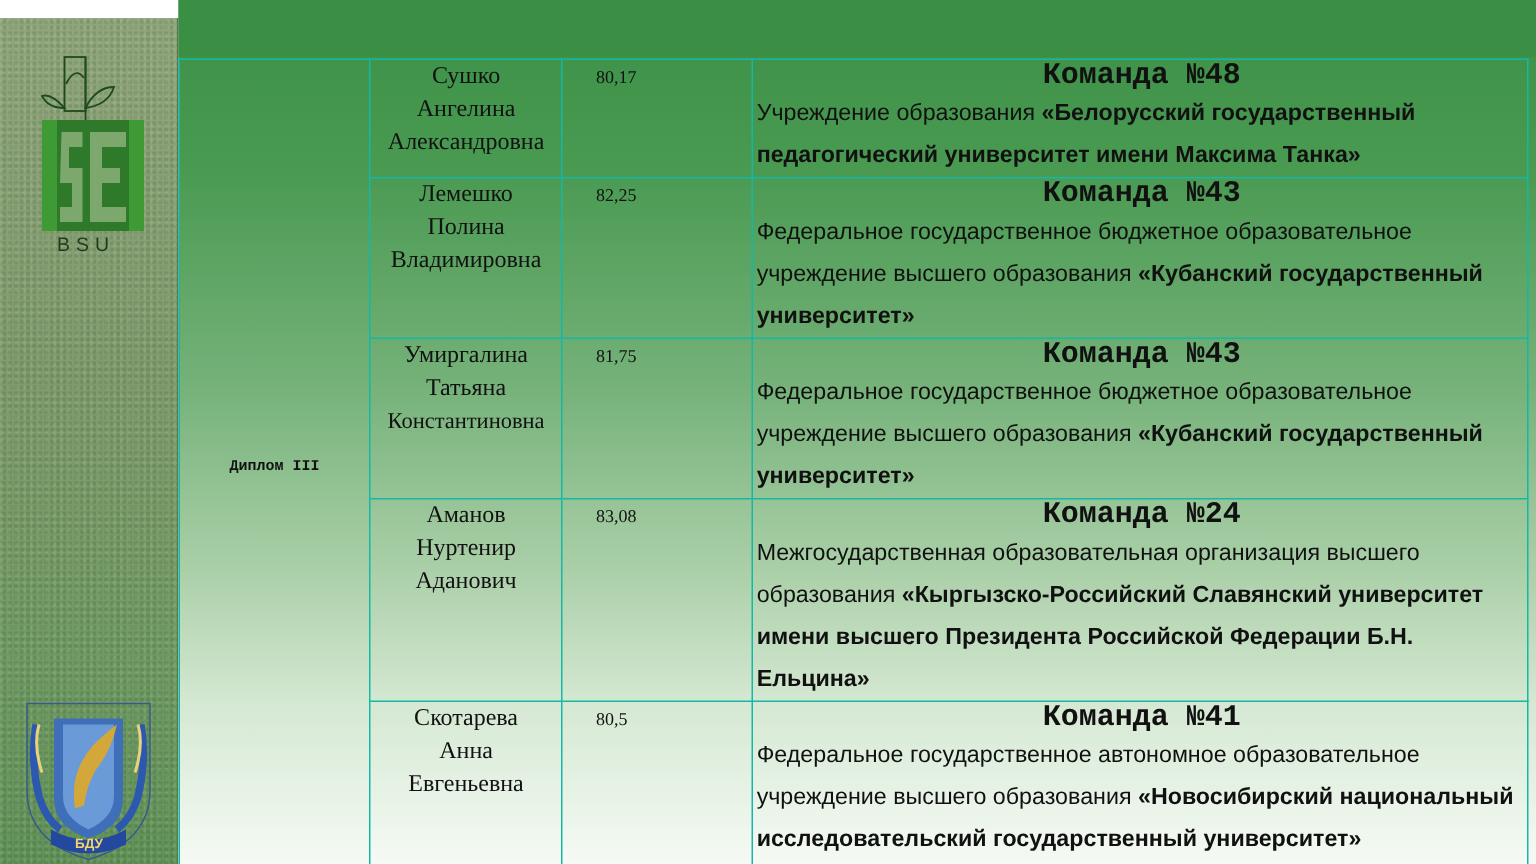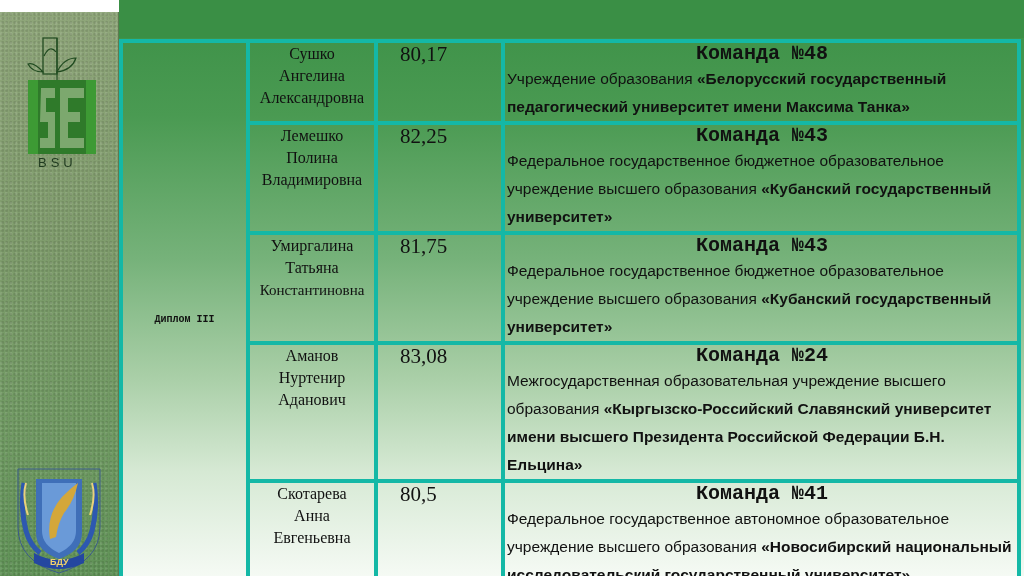--- a/index.html
+++ b/index.html
@@ -15,35 +15,35 @@
   .main {
     position:absolute; left:119px; top:0; width:905px; height:576px;
     background: linear-gradient(180deg, #3b9046 0%, #4a9a52 20%, #76b27a 45%, #a8cea6 65%, #d6e9d4 82%, #f5faf4 100%);
   }
   .topband { position:absolute; left:0; top:0; width:905px; height:38px; background:#3a8f45; }
   table.awards {
     position:absolute; left:119px; top:39px; width:900px;
     border-collapse:collapse; table-layout:fixed;
   }
   table.awards td {
-    border:4px solid #14b8a6; vertical-align:top; padding:0;
+    border:1px solid #14b8a6; vertical-align:top; padding:0;
     color:#111;
   }
   .c1 { width:127px; }
   .c2 { width:128px; }
   .c3 { width:127px; }
   .c4 { width:516px; }
   .diploma {
     vertical-align:middle !important; text-align:center;
     font-family:Liberation Mono, monospace; font-weight:bold; font-size:10px;
   }
   .name {
     text-align:center; font-family:"Liberation Serif", serif; font-size:16px; line-height:22px;
   }
-  .score { font-family:"Liberation Serif", serif; font-size:21px; line-height:22px; padding-left:22px !important; }
+  .score { font-family:"Liberation Serif", serif; font-size:12px; line-height:22px; padding-left:22px !important; }
   .team { font-family:Liberation Mono, monospace; font-weight:bold; font-size:20px; line-height:22px; display:block; padding-left:2px;text-align:center; }
   .org { font-family:"Liberation Sans", sans-serif; font-size:15.5px; line-height:28px; padding-left:2px; display:block; }
   .org b { font-weight:bold; }
   .logo-sei { position:absolute; left:26px; top:24px; width:72px; height:134px; }
   .logo-bdu { position:absolute; left:16px; top:455px; width:86px; height:108px; }
 </style>
 </head>
 <body>
 
 <div class="sidebar">
@@ -128,21 +128,21 @@
   </tr>
   <tr style="height:124px;">
     <td class="name">
       <div>Аманов</div>
       <div>Нуртенир</div>
       <div>Аданович</div>
     </td>
     <td class="score">83,08</td>
     <td>
       <span class="team">Команда №24</span>
-      <span class="org"><span>Межгосударственная образовательная учреждение высшего образования </span><b>«Кыргызско-Российский Славянский университет имени высшего Президента Российской Федерации Б.Н. Ельцина»</b></span>
+      <span class="org"><span>Межгосударственная образовательная организация высшего образования </span><b>«Кыргызско-Российский Славянский университет имени высшего Президента Российской Федерации Б.Н. Ельцина»</b></span>
     </td>
   </tr>
   <tr style="height:116px;">
     <td class="name">
       <div>Скотарева</div>
       <div>Анна</div>
       <div>Евгеньевна</div>
     </td>
     <td class="score">80,5</td>
     <td>

